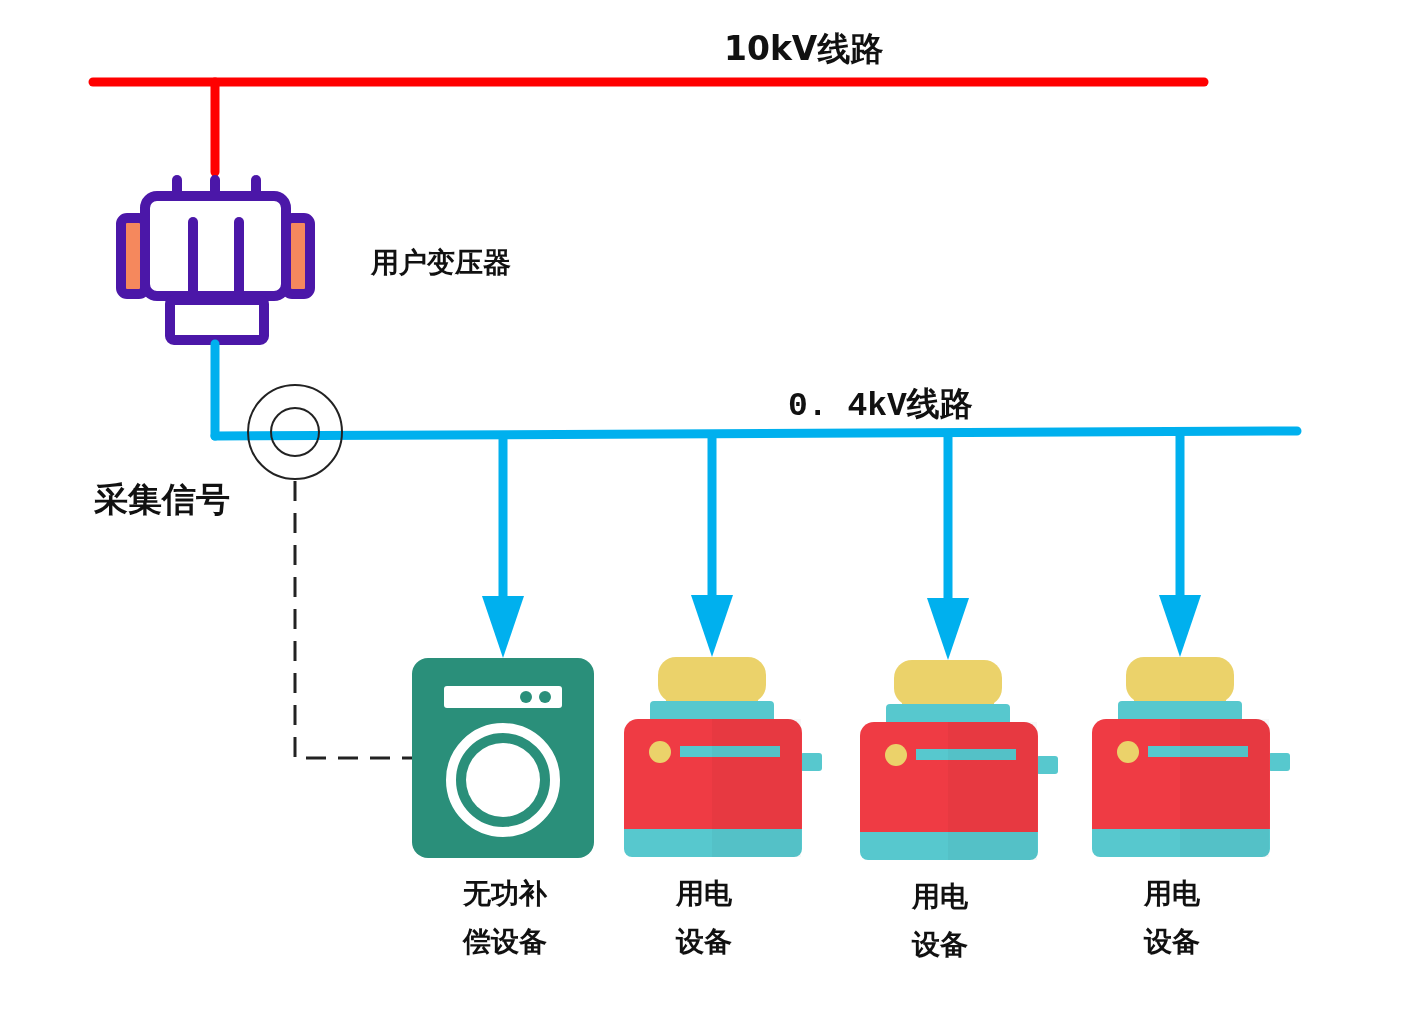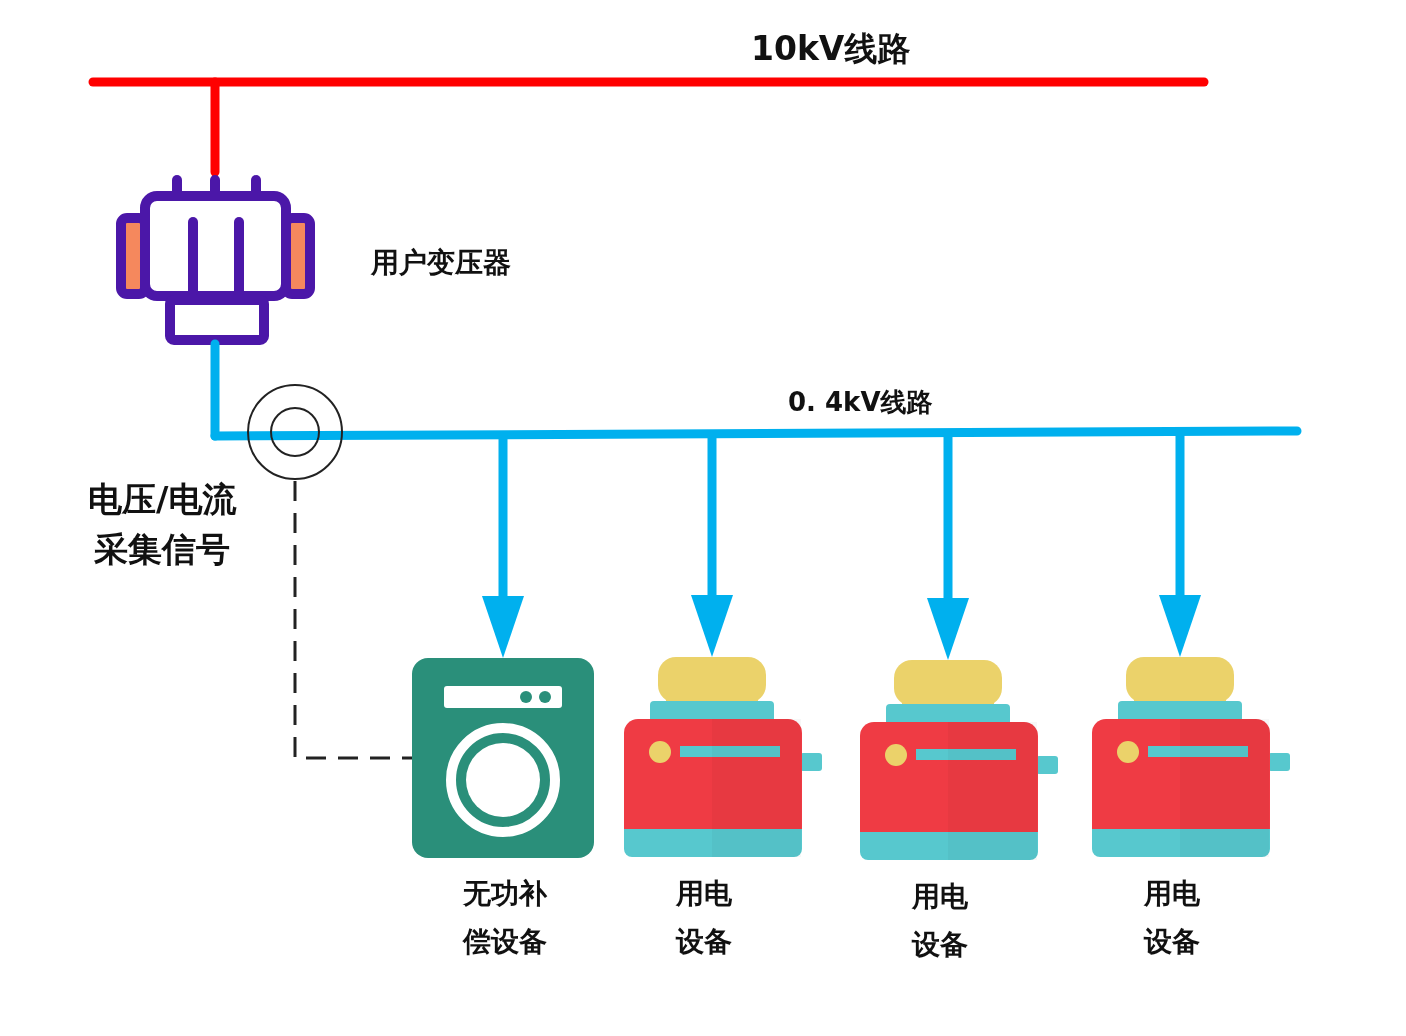--- a/index.html
+++ b/index.html
@@ -104,25 +104,24 @@
         <rect x="1092" y="719" width="178" height="138" rx="14" fill="#ef3b44"></rect>
         <rect x="1092" y="829" width="178" height="28" rx="8" fill="#57c8ce"></rect>
         <rect x="1092" y="829" width="178" height="12" fill="#57c8ce"></rect>
         <circle cx="1128" cy="752" r="11" fill="#ebd26a"></circle>
         <rect x="1148" y="746" width="100" height="11" fill="#57c8ce"></rect>
         <rect x="1180" y="719" width="89" height="138" fill="#000" opacity="0.03"></rect>
       </g>
     </g>
 </svg>
 
-<div class="lbl" style="left:751px; top:26px; font-size:33px;">10kV线路</div>
-<div class="lbl" style="left:788px; top:384px; font-size:26px;">0. 4kV线路</div>
+<div class="lbl" style="left:724px; top:26px; font-size:33px;">10kV线路</div>
+<div class="lbl" style="left:788px; top:384px; font-size:33px;font-family:Liberation Mono, monospace;">0. 4kV线路</div>
 <div class="lbl" style="left:371px; top:243px;">用户变压器</div>
 <div class="lbl serif" style="left:88px; top:474px; line-height:50px;">
-  <div>电压/电流</div>
   <div style="padding-left:6px;">采集信号</div>
 </div>
 
 <div class="lbl center" style="left:505px; top:870px; line-height:48px;">
   <div>无功补</div>
   <div>偿设备</div>
 </div>
 <div class="lbl center" style="left:704px; top:870px; line-height:48px;">
   <div>用电</div>
   <div>设备</div>

